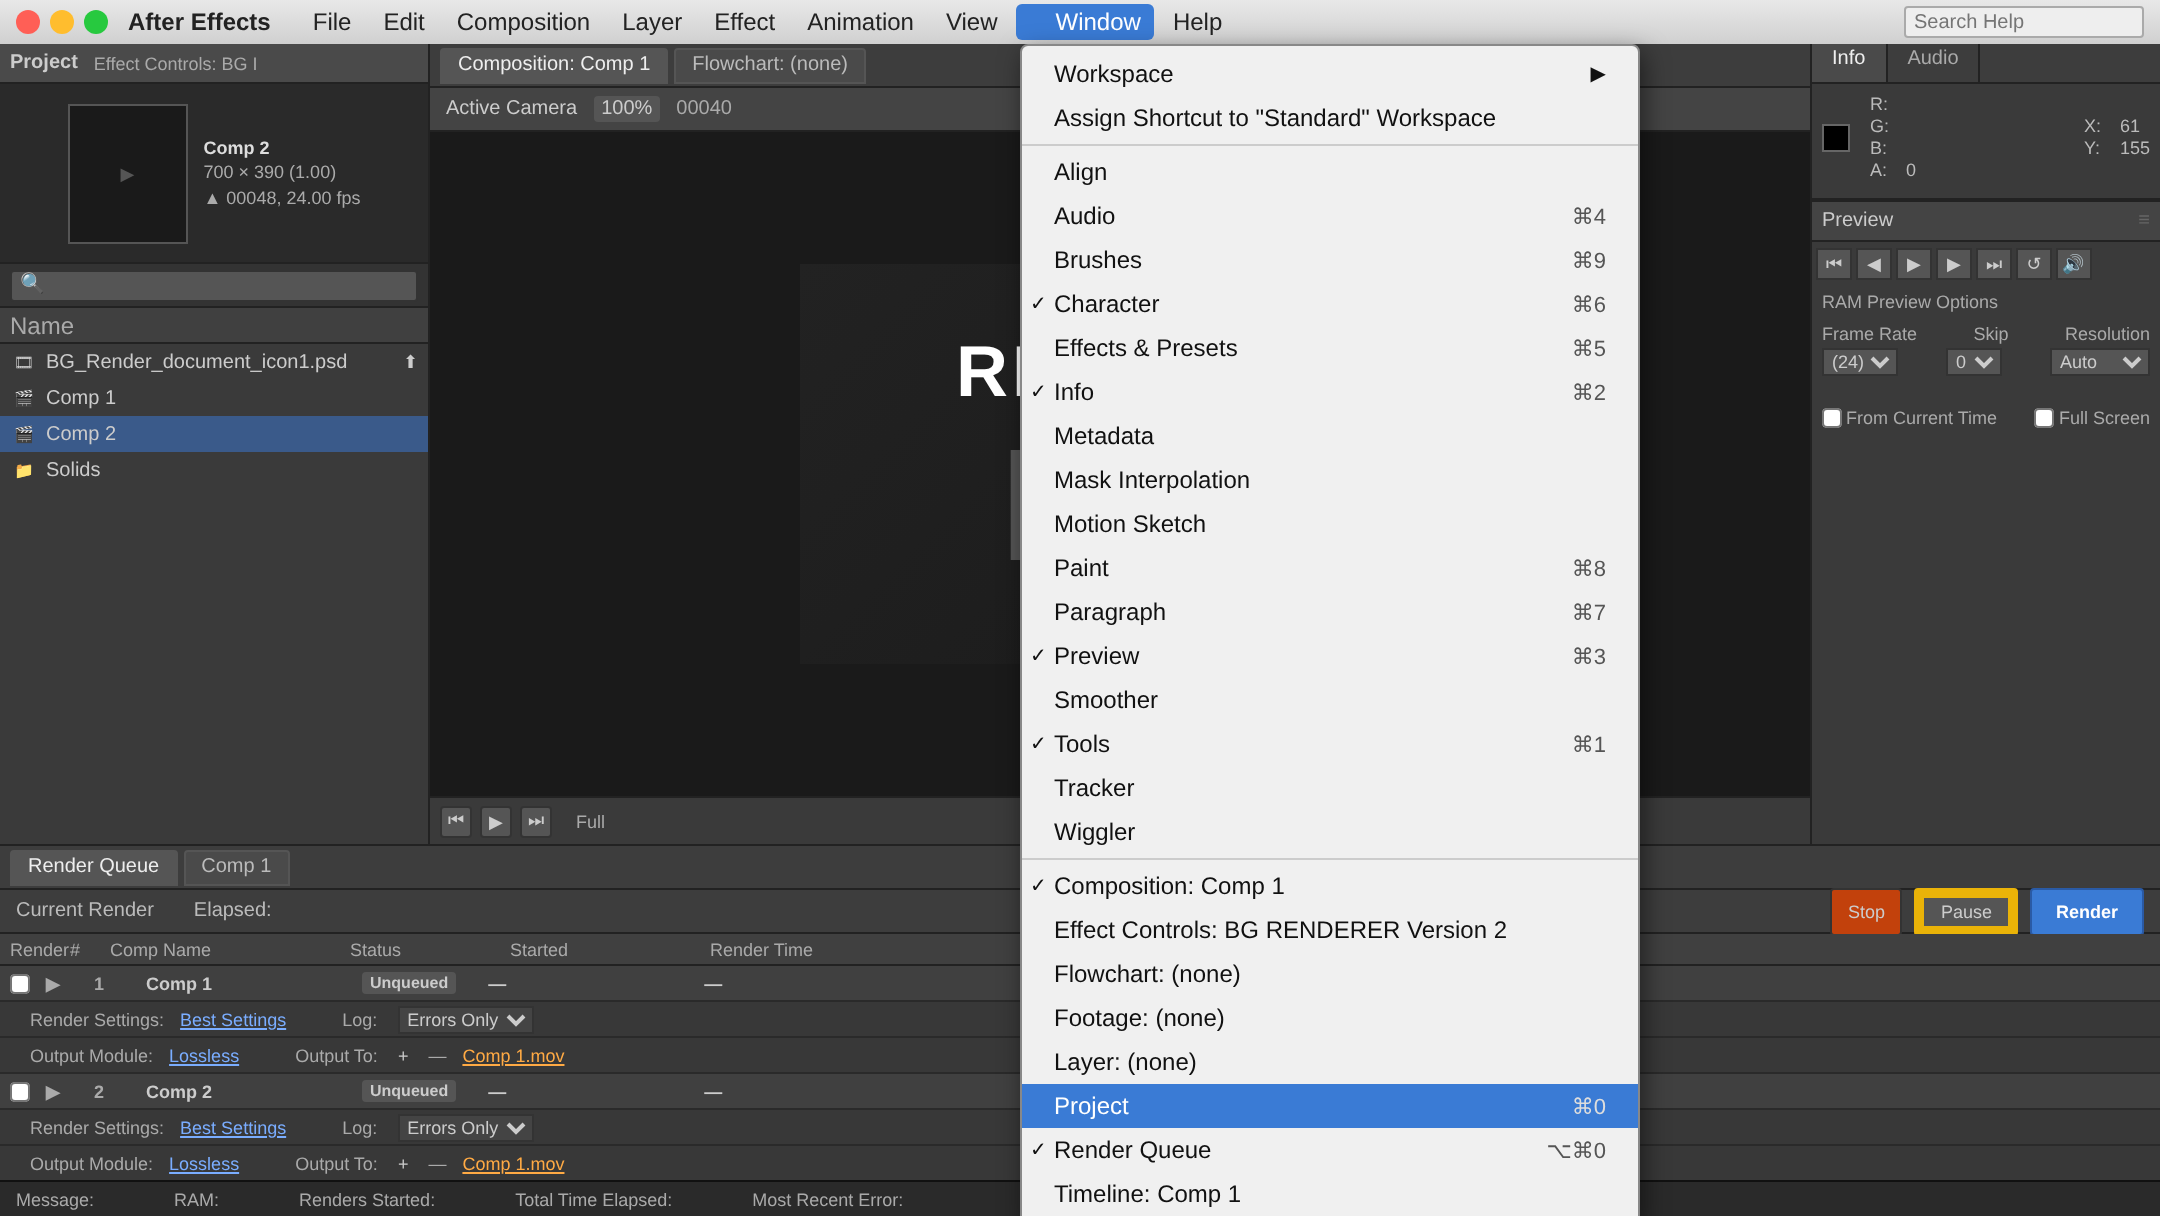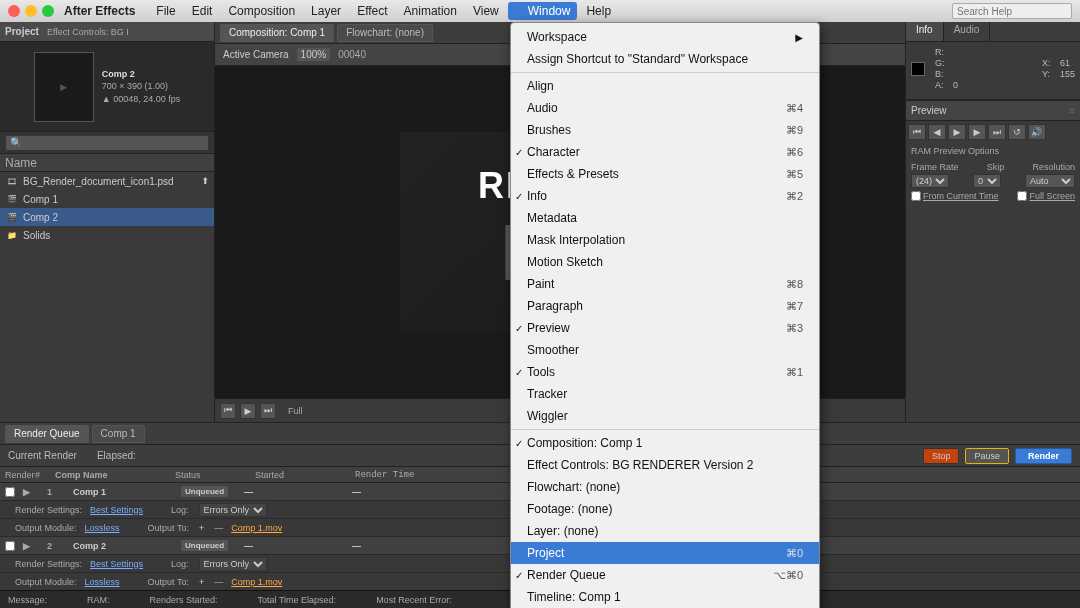--- a/index.html
+++ b/index.html
@@ -653,21 +653,21 @@
           <select class="mini-select" style="width:38px;">
             <option>(24)</option>
           </select>
           <select class="mini-select" style="width:28px;">
             <option>0</option>
           </select>
           <select class="mini-select" style="width:50px;">
             <option>Auto</option>
           </select>
         </div>
-        <div class="preview-row" style="margin-top:3px;text-decoration:underline;">
+        <div class="preview-row" style="margin-top:16px;">
           <label style="display:flex;align-items:center;gap:2px;cursor:pointer;">
             <input type="checkbox" style="width: 10px; height: 10px;">
             <span>From Current Time</span>
           </label>
           <label style="display:flex;align-items:center;gap:2px;cursor:pointer;">
             <input type="checkbox" style="width: 10px; height: 10px;">
             <span>Full Screen</span>
           </label>
         </div>
       </div>
@@ -678,32 +678,32 @@
 <div id="bottom-section" style="position:relative;top:0;height:186px;background:#3a3a3a;border-top:1px solid #222;display:flex;flex-direction:column;">
   <div class="bottom-tabs">
     <div class="bottom-tab active">Render Queue</div>
     <div class="bottom-tab">Comp 1</div>
   </div>
   <div class="render-queue-header">
     <span>Current Render</span>
     <span>Elapsed:</span>
     <div style="margin-left:auto;display:flex;gap:6px;">
       <button style="background:#c2410c;border:1px solid #333;color:#ccc;font-size:9px;padding:2px 8px;cursor:pointer;border-radius:2px;">Stop</button>
-      <button style="background:#555;border:1px solid #eab308;color:#ccc;font-size:9px;padding:2px 8px;cursor:pointer;border-radius:2px;">Pause</button>
+      <button style="background:#555;border:5px solid #eab308;color:#ccc;font-size:9px;padding:2px 8px;cursor:pointer;border-radius:2px;">Pause</button>
       <button style="background:#3a7bd5;border:1px solid #2a5aa5;color:#fff;font-size:9px;padding:2px 12px;cursor:pointer;border-radius:2px;font-weight:bold;">Render</button>
     </div>
   </div>
 
   <div style="height:16px;background:#404040;display:flex;align-items:center;padding:0 5px;border-bottom:1px solid #222;font-size:9px;color:#aaa;gap:0;">
     <span style="width:30px;">Render</span>
     <span style="width:20px;">#</span>
-    <span style="width:120px;font-weight:bold;">Comp Name</span>
+    <span style="width:120px;">Comp Name</span>
     <span style="width:80px;">Status</span>
     <span style="width:100px;">Started</span>
-    <span style="width:100px;font-family:Liberation Mono, monospace;">Render Time</span>
+    <span style="width:100px;">Render Time</span>
   </div>
 
   <div class="render-table" style="flex:1;overflow:hidden;">
 
     <div class="render-row group">
       <input type="checkbox" style="width: 10px; height: 10px;">
       <span style="width:16px;color:#aaa;">▶</span>
       <span style="width:18px;font-size:9px;color:#aaa;">1</span>
       <span style="width:100px;">Comp 1</span>
       <span class="status-badge">Unqueued</span>

